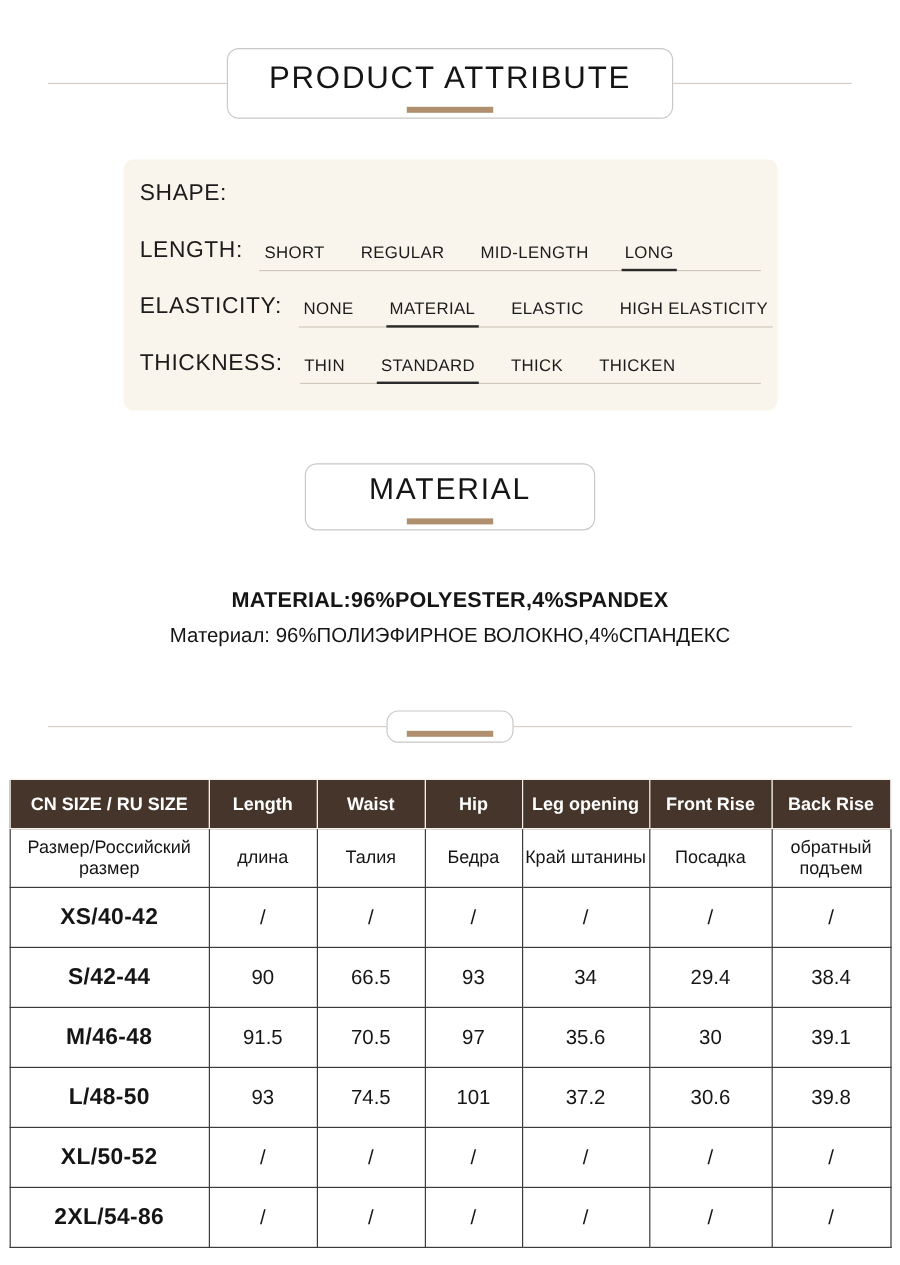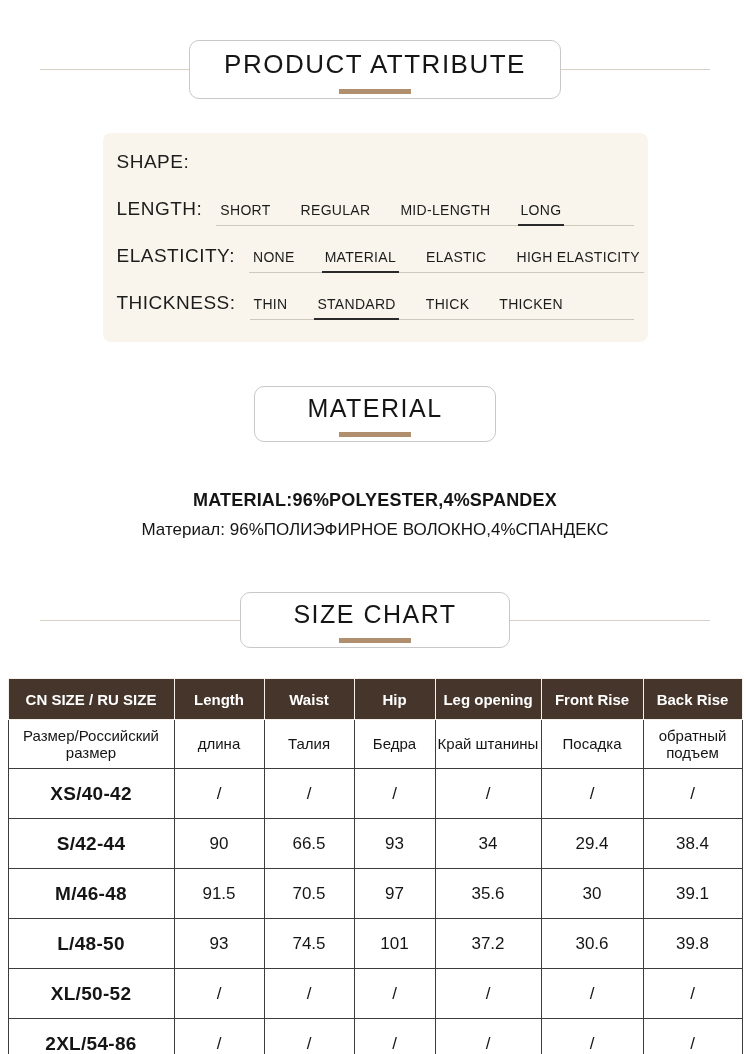--- a/index.html
+++ b/index.html
@@ -101,21 +101,20 @@
   </div>
 
   <div class="material-text">
     <div class="material-en">MATERIAL:96%POLYESTER,4%SPANDEX</div>
     <div class="material-ru">Материал: 96%ПОЛИЭФИРНОЕ ВОЛОКНО,4%СПАНДЕКС</div>
   </div>
 
   <div class="section-header sizechart-header">
     <div class="hline"></div>
     <div class="header-box narrow">
-      <div class="header-title">SIZE CHART</div>
       <div class="accent-bar"></div>
     </div>
     <div class="hline"></div>
   </div>
 
   <table class="size-table">
     <colgroup>
       <col style="width:166px">
         <col style="width:90px">
         <col style="width:90px">

